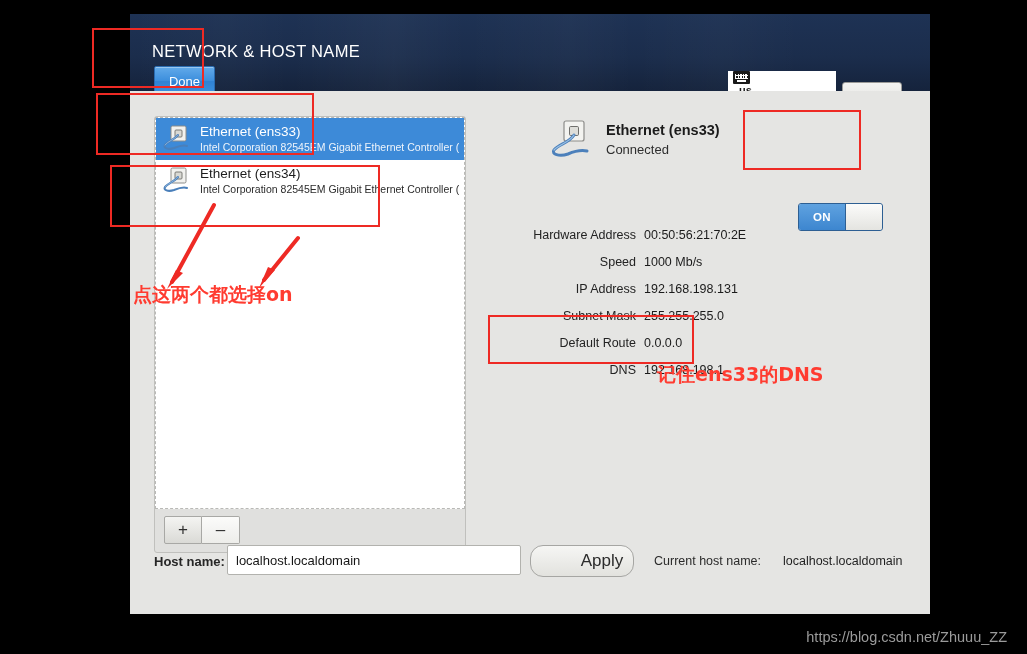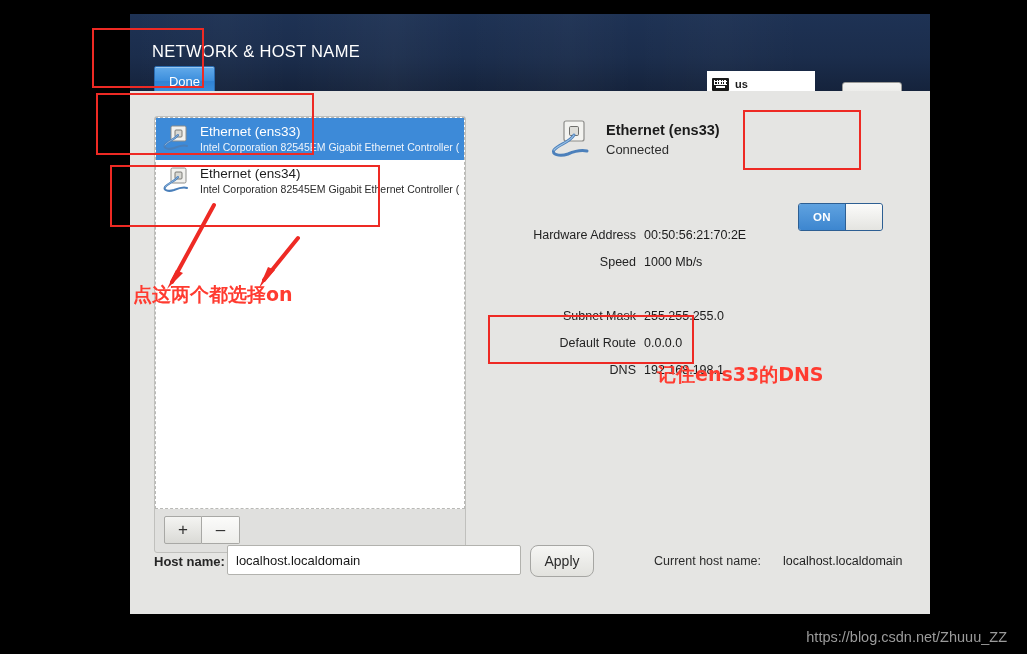--- a/index.html
+++ b/index.html
@@ -84,29 +84,30 @@
     right: 22px;
     top: 30px;
     color: #dfe3e8;
     font-size: 15.5px;
     letter-spacing: 0.4px;
     white-space: nowrap;
   }
 
   #kbd-layout {
     position: absolute;
-    left: 577px;
+    left: 598px;
     top: 57px;
     width: 108px;
     height: 26px;
     background: #ffffff;
     display: flex;
-    align-items: center;
+    align-items: flex-start;
     padding-left: 5px;
     box-sizing: border-box;
+    flex-direction: column;
   }
   #kbd-icon {
     width: 17px; height: 13px;
     background: #1a1a1a;
     border-radius: 1px;
     position: relative;
     flex: 0 0 auto;
   }
   #kbd-icon::before {
     content: "";
@@ -356,28 +357,29 @@
     box-sizing: border-box;
     font-family: "Liberation Sans", sans-serif;
   }
   #apply-button {
     position: absolute;
     left: 400px;
     top: 454px;
     width: 62px;
     height: 30px;
     border: 1px solid #a6a6a3;
-    border-radius: 8px;
+    border-radius: 13px;
     background: linear-gradient(180deg, #f6f6f4 0%, #e2e2de 100%);
-    font-size: 14px;
+    font-size: 17px;
     color: #2b2b2b;
     display: flex;
     align-items: center;
     justify-content: center;
     cursor: pointer;
+    padding-left: 40px;
   }
   #current-hostname-label {
     position: absolute;
     left: 524px;
     top: 463px;
     font-size: 12.5px;
     color: #2b2b2b;
   }
   #current-hostname-value {
     position: absolute;
@@ -507,20 +509,24 @@
         </div>
 
         <div class="detail-row" style="top:105px">
           <span class="detail-label">Hardware Address</span>
           <span class="detail-value">00:50:56:21:70:2E</span>
         </div>
         <div class="detail-row" style="top:132px">
           <span class="detail-label">Speed</span>
           <span class="detail-value">1000 Mb/s</span>
         </div>
+        <div class="detail-row" style="top:159px">
+          <span class="detail-label">IP Address</span>
+          <span class="detail-value">192.168.198.131</span>
+        </div>
         <div class="detail-row" style="top:186px">
           <span class="detail-label">Subnet Mask</span>
           <span class="detail-value">255.255.255.0</span>
         </div>
         <div class="detail-row" style="top:213px">
           <span class="detail-label">Default Route</span>
           <span class="detail-value">0.0.0.0</span>
         </div>
         <div class="detail-row" style="top:240px">
           <span class="detail-label">DNS</span>

